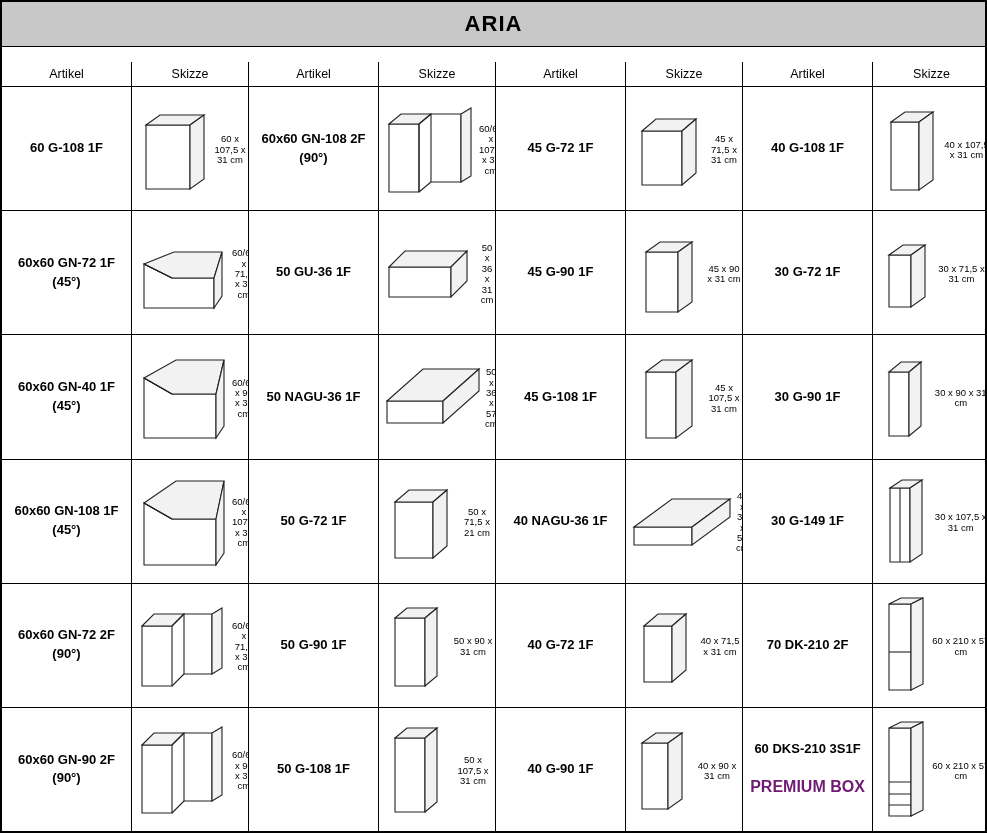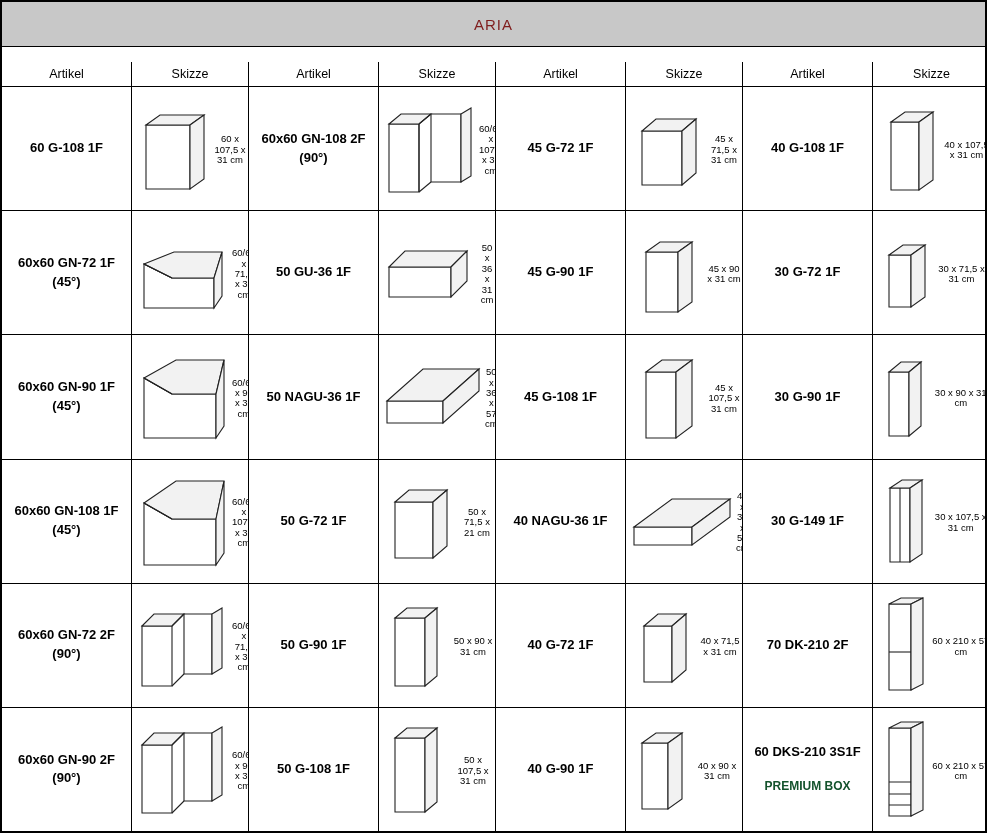--- a/index.html
+++ b/index.html
@@ -24,24 +24,24 @@
   .title-bar {
     height: 44px;
     background: #c8c8c8;
     border-bottom: 1.5px solid #000;
     display: flex;
     align-items: center;
     justify-content: center;
     flex: 0 0 auto;
   }
   .title-bar .title {
-    font-size: 15px;
-    font-weight: normal;
+    font-size: 22px;
+    font-weight: bold;
     letter-spacing: 1px;
-    color: #7f1d1d;
+    color: #000000;
   }
   .header-row {
     height: 24px;
     display: flex;
     flex: 0 0 auto;
     border-bottom: 1.5px solid #000;
     background: #ffffff;
     margin-top: 15px;
   }
   .header-cell {
@@ -81,22 +81,22 @@
   .col-skz { width: 117px; flex: 0 0 117px; }
   .art-label {
     font-size: 13px;
     font-weight: bold;
     text-align: center;
     line-height: 1.45;
     padding: 0 4px;
     color: #000;
   }
   .art-label .premium {
-    color: #14532d;
-    font-size: 12px;
+    color: #701a75;
+    font-size: 16px;
     display: block;
     margin-top: 16px;
   }
   .skz-inner {
     width: 100%;
     height: 100%;
     display: flex;
     flex-direction: row;
     align-items: center;
     justify-content: flex-start;
@@ -272,21 +272,21 @@
               <path class="fc2" d="M38 22 L52 12 L52 64 L38 74 Z"></path>
             </svg>
           </div>
           <div class="dim">30 x 71,5 x 31 cm</div>
         </div>
       </div>
     </div>
 
     <div class="row">
       <div class="cell col-art">
-        <div class="art-label" style="white-space:pre-line">60x60 GN-90 1F
+        <div class="art-label" style="white-space:pre-line">60x60 GN-40 1F
 (45°)</div>
       </div>
       <div class="cell col-skz">
         <div class="skz-inner">
           <div class="draw">
             <svg width="100" height="100" viewBox="0 0 100 100">
               <path class="fc" d="M12 28 L40 44 L84 44 L84 88 L12 88 Z"></path>
               <path class="fc2" d="M12 28 L44 10 L92 10 L84 44 L40 44 Z"></path>
               <path class="fc2" d="M84 44 L92 10 L92 76 L84 88 Z"></path>
               <path class="ln" d="M40 44 L12 28"></path>

